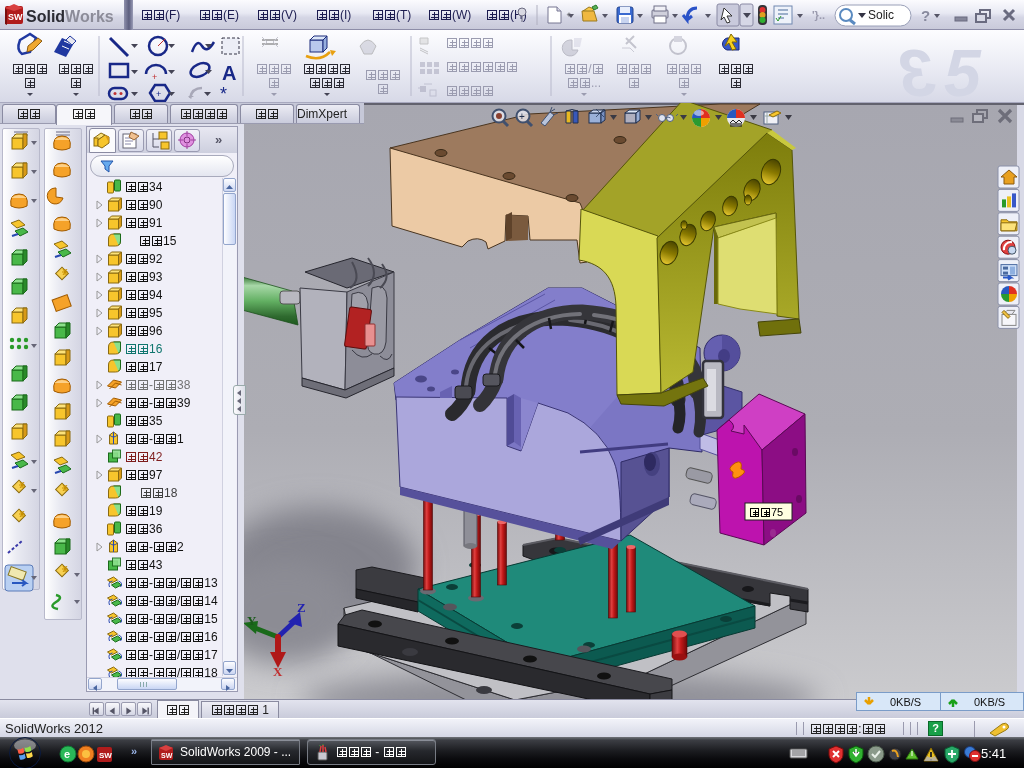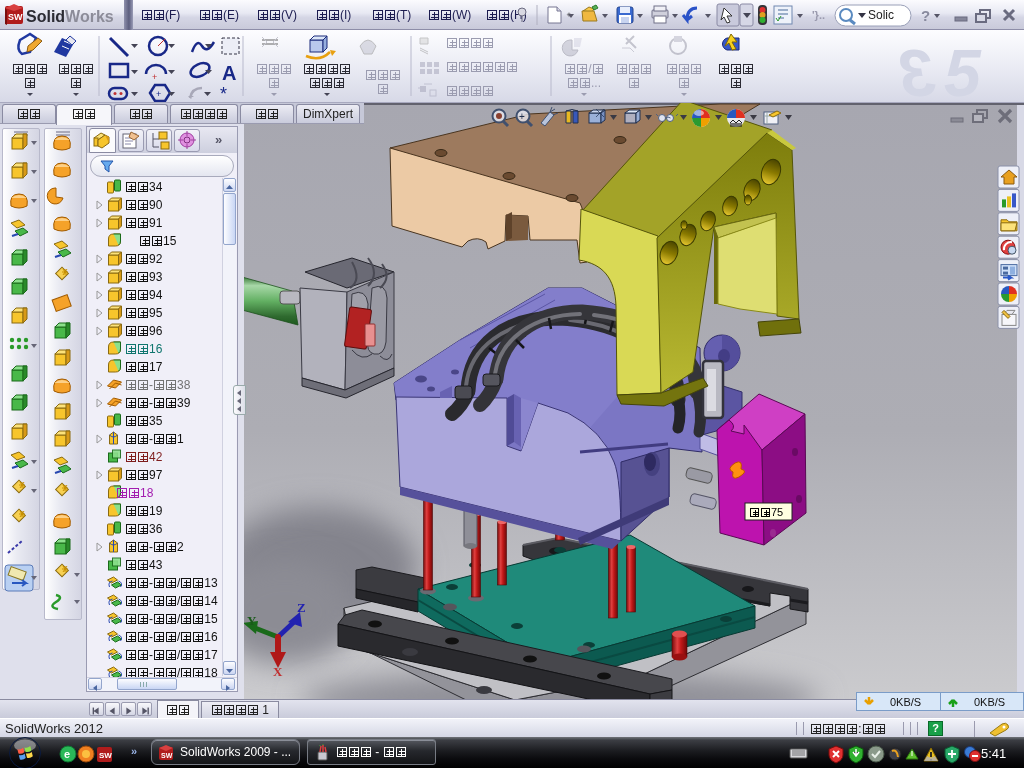--- a/index.html
+++ b/index.html
@@ -229,21 +229,21 @@
 <div class="ab" style="left:708px;top:62px;width:56px;text-align:center;color:#2a2a33;font-size:12px;line-height:14px">
     <div><b class="z"></b><b class="z"></b><b class="z"></b></div>
     <div><b class="z"></b></div>
   </div>
 <div class="ab" style="left:0;top:103px;width:364px;height:21px;background:#c6c8d8;border-bottom:1px solid #9a9bb0;z-index:5"></div>
 <div class="ab" style="left:2px;top:104px;width:54px;height:19px;background:linear-gradient(#ececf4,#c9cbdc);border:1px solid #8a8ba2;border-bottom:none;border-radius:3px 3px 0 0;text-align:center;font-size:12px;color:#222;padding-top:2px;z-index:6"><b class="z"></b><b class="z"></b></div>
 <div class="ab" style="left:56px;top:104px;width:56px;height:21px;background:#f6f6fa;border:1px solid #8a8ba2;border-bottom:none;border-radius:3px 3px 0 0;text-align:center;font-size:12px;color:#222;padding-top:2px;z-index:6"><b class="z"></b><b class="z"></b></div>
 <div class="ab" style="left:114px;top:104px;width:54px;height:19px;background:linear-gradient(#ececf4,#c9cbdc);border:1px solid #8a8ba2;border-bottom:none;border-radius:3px 3px 0 0;text-align:center;font-size:12px;color:#222;padding-top:2px;z-index:6"><b class="z"></b><b class="z"></b></div>
 <div class="ab" style="left:170px;top:104px;width:68px;height:19px;background:linear-gradient(#ececf4,#c9cbdc);border:1px solid #8a8ba2;border-bottom:none;border-radius:3px 3px 0 0;text-align:center;font-size:12px;color:#222;padding-top:2px;z-index:6"><b class="z"></b><b class="z"></b><b class="z"></b><b class="z"></b></div>
 <div class="ab" style="left:240px;top:104px;width:54px;height:19px;background:linear-gradient(#ececf4,#c9cbdc);border:1px solid #8a8ba2;border-bottom:none;border-radius:3px 3px 0 0;text-align:center;font-size:12px;color:#222;padding-top:2px;z-index:6"><b class="z"></b><b class="z"></b></div>
-<div class="ab" style="left:296px;top:104px;width:64px;height:19px;background:linear-gradient(#ececf4,#c9cbdc);border:1px solid #8a8ba2;border-bottom:none;border-radius:3px 3px 0 0;text-align:center;font-size:12px;color:#222;padding-top:2px;z-index:6">DimXpert</div>
+<div class="ab" style="left:296px;top:104px;width:64px;height:19px;background:linear-gradient(#ececf4,#c9cbdc);border:1px solid #8a8ba2;border-bottom:none;border-radius:3px 3px 0 0;text-align:left;font-size:12px;color:#222;padding-top:2px;z-index:6">DimXpert</div>
 <div class="ab" style="left:0;top:124px;width:244px;height:575px;background:#dfe0ec"></div>
 <div class="ab" style="left:2px;top:128px;width:38px;height:462px;background:linear-gradient(90deg,#ffffff,#e9eaf2 40%,#d4d5e3);border:1px solid #b8b9cb;border-radius:2px"></div>
 <div class="ab" style="left:14px;top:131px;width:14px;height:2px;background:#aab;box-shadow:0 3px 0 #aab"></div>
 <div class="ab" style="left:44px;top:128px;width:38px;height:492px;background:linear-gradient(90deg,#ffffff,#e9eaf2 40%,#d4d5e3);border:1px solid #b8b9cb;border-radius:2px"></div>
 <div class="ab" style="left:56px;top:131px;width:14px;height:2px;background:#aab;box-shadow:0 3px 0 #aab"></div>
 <svg class="ab" style="left:0;top:128px" width="86" height="500" viewBox="0 0 86 500">
     <defs>
 <g id="cub">
         <rect x="-7" y="-4" width="11" height="11" fill="#f7c52c" stroke="#8a6a10"></rect>
         <path d="M-7 -4 l4 -4 11 0 -4 4 z" fill="#fce27a" stroke="#8a6a10"></path>
@@ -488,21 +488,21 @@
 <svg class="ab" style="left:107px;top:467px" width="15" height="15" viewBox="0 0 14 15">
     <rect x="1" y="4" width="10" height="10" fill="#f7c52c" stroke="#8a6a10"></rect>
     <path d="M1 4 l3 -3 10 0 -3 3 z" fill="#fce27a" stroke="#8a6a10"></path>
     <path d="M11 4 l3 -3 0 10 -3 3 z" fill="#d89a18" stroke="#8a6a10"></path>
   </svg>
 <div class="ab" style="left:125px;top:468px;color:#111;font-size:12px;white-space:nowrap"><b class="z"></b><b class="z"></b><span style="font-size:12px">9</span><span style="font-size:12px">7</span></div>
 <svg class="ab" style="left:107px;top:485px" width="15" height="15" viewBox="0 0 14 15">
     <path d="M1 6 q0 -5 5 -5 l7 0 0 7 q0 5 -5 5 l-7 0 z" fill="#f7c52c" stroke="#8a6a10"></path>
     <path d="M6 1 l7 0 0 7 q0 3 -2 4" fill="#8ce08c" stroke="#1a6a1a"></path>
   </svg>
-<div class="ab" style="left:116px;top:486px;color:#a21caf;font-size:12px;white-space:nowrap"><b class="z"></b><b class="z"></b><span style="font-size:12px">1</span><span style="font-size:12px">8</span></div>
+<div class="ab" style="left:140px;top:486px;color:#404040;font-size:12px;white-space:nowrap"><b class="z"></b><b class="z"></b><span style="font-size:12px">1</span><span style="font-size:12px">8</span></div>
 <svg class="ab" style="left:107px;top:503px" width="15" height="15" viewBox="0 0 14 15">
     <path d="M1 6 q0 -5 5 -5 l7 0 0 7 q0 5 -5 5 l-7 0 z" fill="#f7c52c" stroke="#8a6a10"></path>
     <path d="M6 1 l7 0 0 7 q0 3 -2 4" fill="#8ce08c" stroke="#1a6a1a"></path>
   </svg>
 <div class="ab" style="left:125px;top:504px;color:#111;font-size:12px;white-space:nowrap"><b class="z"></b><b class="z"></b><span style="font-size:12px">1</span><span style="font-size:12px">9</span></div>
 <svg class="ab" style="left:107px;top:521px" width="15" height="15" viewBox="0 0 14 15">
     <rect x="0" y="3" width="6" height="11" rx="1" fill="#f7c52c" stroke="#8a6a10"></rect>
     <rect x="7" y="1" width="6" height="11" rx="1" fill="#49b849" stroke="#1a6a1a"></rect>
   </svg>
 <div class="ab" style="left:125px;top:522px;color:#111;font-size:12px;white-space:nowrap"><b class="z"></b><b class="z"></b><span style="font-size:12px">3</span><span style="font-size:12px">6</span></div>
@@ -972,21 +972,21 @@
 <svg class="ab" style="left:59px;top:8px" width="90" height="18">
 <circle cx="9" cy="9" r="8" fill="#2ab858" stroke="#0e7a32"></circle>
       <text x="5" y="13" font-size="11" fill="#fff" font-weight="bold">e</text>
 <circle cx="27" cy="9" r="8" fill="#f08020" stroke="#9a4a0a"></circle>
       <circle cx="27" cy="9" r="4" fill="#fcc040"></circle>
 <rect x="38" y="2" width="15" height="15" rx="2" fill="#b01c1c"></rect>
       <text x="40" y="13" font-size="8" fill="#fff" font-weight="bold">SW</text>
 <text x="72" y="10" font-size="11" fill="#9ab4e8" font-weight="bold">»</text>
 </svg>
 </div>
-<div class="ab" style="left:151px;top:739px;width:149px;height:26px;border:1px solid #777b84;border-radius:6px;background:linear-gradient(#55585f,#26282d 45%,#141518);box-shadow:inset 0 1px 0 #8a8e98">
+<div class="ab" style="left:151px;top:739px;width:149px;height:26px;border:1px solid #777b84;border-radius:1px;background:linear-gradient(#55585f,#26282d 45%,#141518);box-shadow:inset 0 1px 0 #8a8e98">
     <svg class="ab" style="left:7px;top:5px" width="16" height="16">
       <rect x="0" y="2" width="14" height="13" rx="2" fill="#b01c1c"></rect>
       <path d="M0,3 l7,-3 7,3 -7,3z" fill="#d84040"></path>
       <text x="2" y="13" font-size="7" fill="#fff" font-weight="bold">SW</text>
     </svg>
     <div class="ab" style="left:28px;top:5px;font-size:12px;color:#fff;white-space:nowrap">SolidWorks 2009 - ...</div>
   </div>
 <div class="ab" style="left:307px;top:739px;width:129px;height:26px;border:1px solid #777b84;border-radius:3px;background:linear-gradient(#55585f,#26282d 45%,#141518);box-shadow:inset 0 1px 0 #8a8e98">
     <svg class="ab" style="left:7px;top:4px" width="16" height="17">
       <rect x="3" y="8" width="9" height="8" rx="1" fill="#c8c8d0" stroke="#555"></rect>

